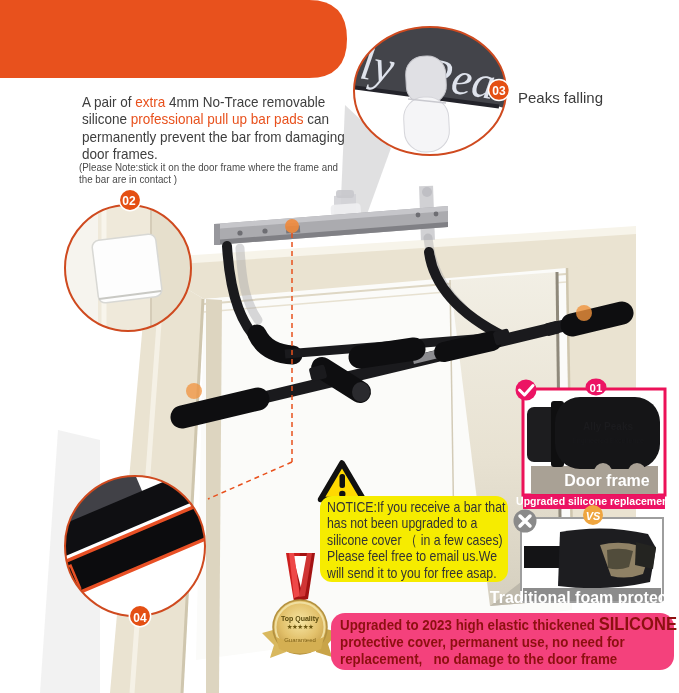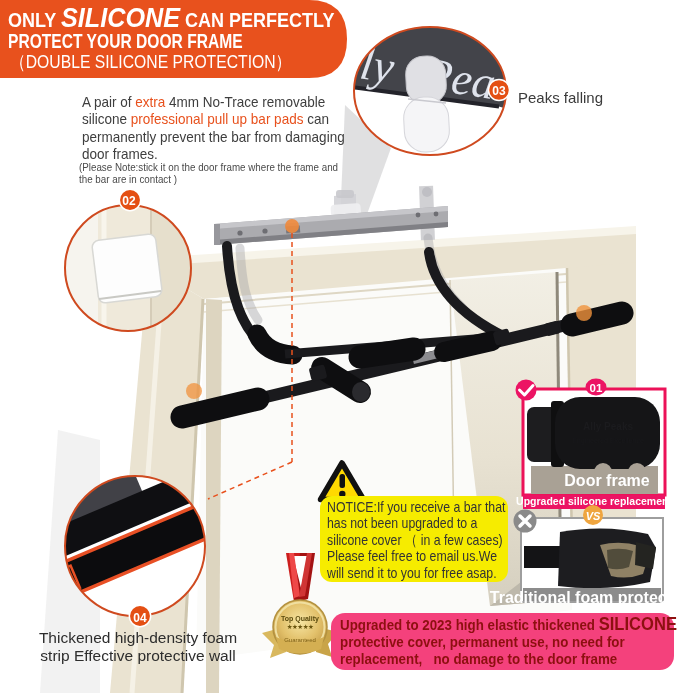--- a/index.html
+++ b/index.html
@@ -198,25 +198,20 @@
 <circle cx="300" cy="627" r="27" fill="url(#gold)" stroke="#b3913f" stroke-width="1.5"></circle>
 <circle cx="300" cy="627" r="24.5" fill="none" stroke="#f0dfa0" stroke-width="2"></circle>
 <path d="M276,637 q24,11 48,0 l-3,12 q-21,9 -42,0 z" fill="#d4af52"></path>
 </g>
 
 <rect x="331" y="613" width="343" height="57" rx="14" fill="#f4417c"></rect>
 
 <path d="M0,0 L309,0 Q347,0 347,39 Q347,78 309,78 L0,78 Z" fill="#e8511d"></path>
 </svg>
 
-<div class="abs" style="left:8px;top:6px;color:#fff;white-space:nowrap">
-<div style="font-size:20px;font-weight:bold;line-height:23px;transform:scaleX(0.90);transform-origin:0 0">ONLY <span style="font-size:28px;font-style:italic">SILICONE</span> CAN PERFECTLY</div>
-<div style="font-size:19.5px;font-weight:bold;line-height:19px;transform:scaleX(0.80);transform-origin:0 0">PROTECT YOUR DOOR FRAME</div>
-<div style="font-size:18.5px;line-height:21px;margin-left:2px;transform:scaleX(0.85);transform-origin:0 0">（DOUBLE SILICONE PROTECTION）</div>
-</div>
 
 <div class="abs" style="left:82px;top:93px;font-size:15px;line-height:17.3px;color:#3e3e3e;white-space:nowrap;transform:scaleX(0.90);transform-origin:0 0">
 A pair of <span class="orange">extra</span> 4mm No-Trace removable<br>
 silicone <span class="orange">professional pull up bar pads</span> can<br>
 permanently prevent the bar from damaging<br>
 door frames.
 </div>
 <div class="abs" style="left:79px;top:162px;font-size:11px;line-height:11.5px;color:#4a4a4a;white-space:nowrap;transform:scaleX(0.89);transform-origin:0 0">(Please Note:stick it on the door frame where the frame and<br>the bar are in contact )</div>
 
 <div class="abs" style="left:518px;top:89px;font-size:15px;color:#3b3b3b">Peaks falling</div>
@@ -227,18 +222,17 @@
 
 <div class="abs" style="left:320px;top:496px;width:188px;height:86px;background:#f6ec00;border-radius:12px"></div>
 <div class="abs" style="left:327px;top:499px;font-size:15px;line-height:16.4px;color:#333;white-space:nowrap;transform:scaleX(0.82);transform-origin:0 0">NOTICE:If you receive a bar that<br>has not been upgraded to a<br>silicone cover （ in a few cases)<br>Please feel free to email us.We<br>will send it to you for free asap.</div>
 
 <div class="abs" style="left:340px;top:616px;font-size:14.5px;font-weight:bold;line-height:17px;color:#8d1010;white-space:nowrap;transform:scaleX(0.92);transform-origin:0 0">
 Upgraded to 2023 high elastic thickened <span style="font-size:18px">SILICONE</span><br>
 protective cover, permanent use, no need for<br>
 replacement,&nbsp;&nbsp; no damage to the door frame
 </div>
 
-<div class="abs" style="left:28px;top:629px;width:220px;text-align:center;font-size:15.5px;line-height:17.5px;color:#2d2d2d">Thickened high-density foam<br>strip Effective protective wall</div>
 
 <div class="abs" style="left:273px;top:615px;width:54px;text-align:center;font-size:7px;font-weight:bold;color:#5a4a0e">Top Quality</div>
 <div class="abs" style="left:273px;top:623px;width:54px;text-align:center;font-size:6.5px;color:#6b560f;letter-spacing:-0.5px">★★★★★</div>
 <div class="abs" style="left:273px;top:637px;width:54px;text-align:center;font-size:6px;color:#7a5c10">Guaranteed</div>
 </div>
 
 </body></html>

